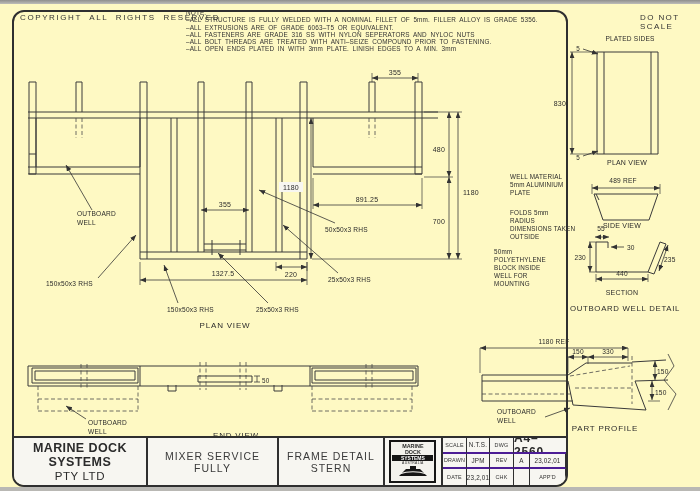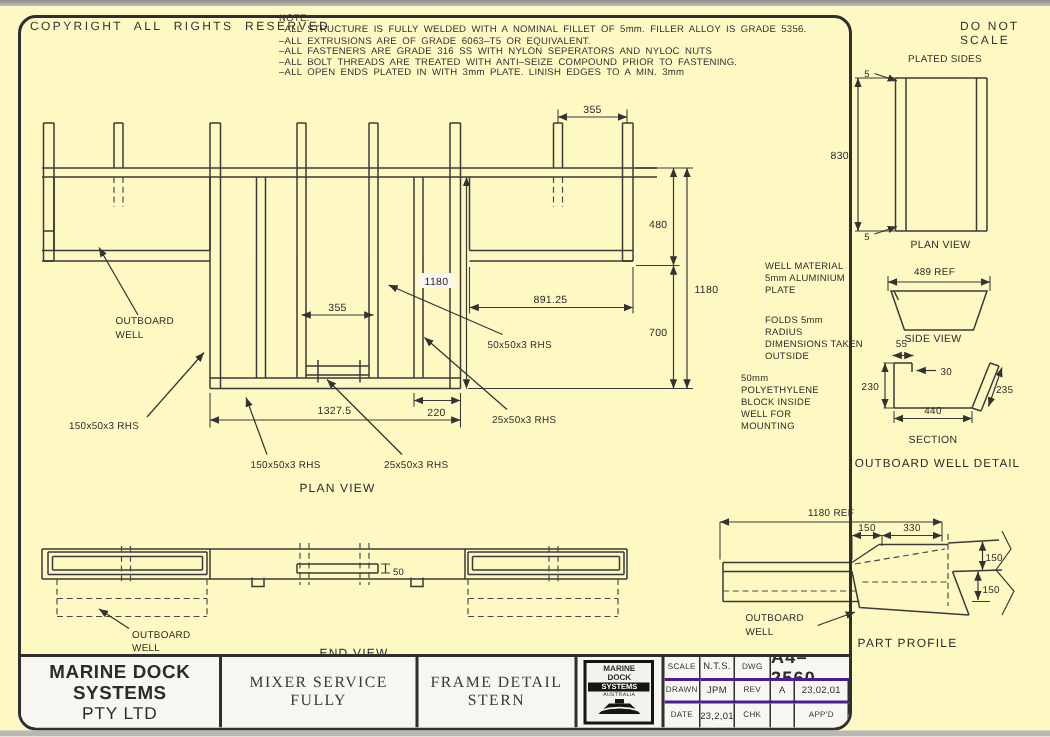--- a/index.html
+++ b/index.html
@@ -29,21 +29,21 @@
   .lead { stroke:#333; stroke-width:.8; fill:none; marker-end:url(#arr); }
   
   .tb { position:absolute; left:0; right:0; bottom:0; height:49px; border-top:2px solid #2f2f2f;
         display:flex; background:#f7f6f1; border-radius:0 0 10px 10px; overflow:hidden; }
   .tb .cell { border-right:2px solid #2f2f2f; display:flex; flex-direction:column;
         align-items:center; justify-content:center; text-align:center; }
   .c-company { width:166px; }
   .c-company .l1 { font-size:12.5px; font-weight:bold; letter-spacing:.4px; }
   .c-company .l2 { font-size:11.5px; font-weight:normal; letter-spacing:.6px; margin-top:1px; }
   .c-project { width:163px; } .c-title { width:131px; }
-  .c-project div, .c-title div { font-size:10.5px; letter-spacing:1px; line-height:12px; color:#3a3a3a;font-family:Liberation Serif, serif; }
+  .c-project div, .c-title div { font-size:10.5px; letter-spacing:1px; line-height:12px; color:#3a3a3a; }
   .c-logo { width:72px; }
   .logo-box { width:47px; height:43px; border:2px solid #151515; background:#f3f2ed;
         display:flex; flex-direction:column; align-items:center; }
   .logo-box .lg1 { font-size:5.4px; font-weight:bold; margin-top:1px; }
   .logo-box .lg2 { font-size:5.4px; font-weight:bold; }
   .logo-box .lg3 { font-size:5px; font-weight:bold; background:#151515; color:#fff;
         width:41px; text-align:center; }
   .logo-box .lg4 { font-size:3.4px; letter-spacing:.3px; }
   .c-grid { flex:1; display:grid; border-right:none;
         grid-template-columns:24px 23px 24px 16px 36px 1fr;

